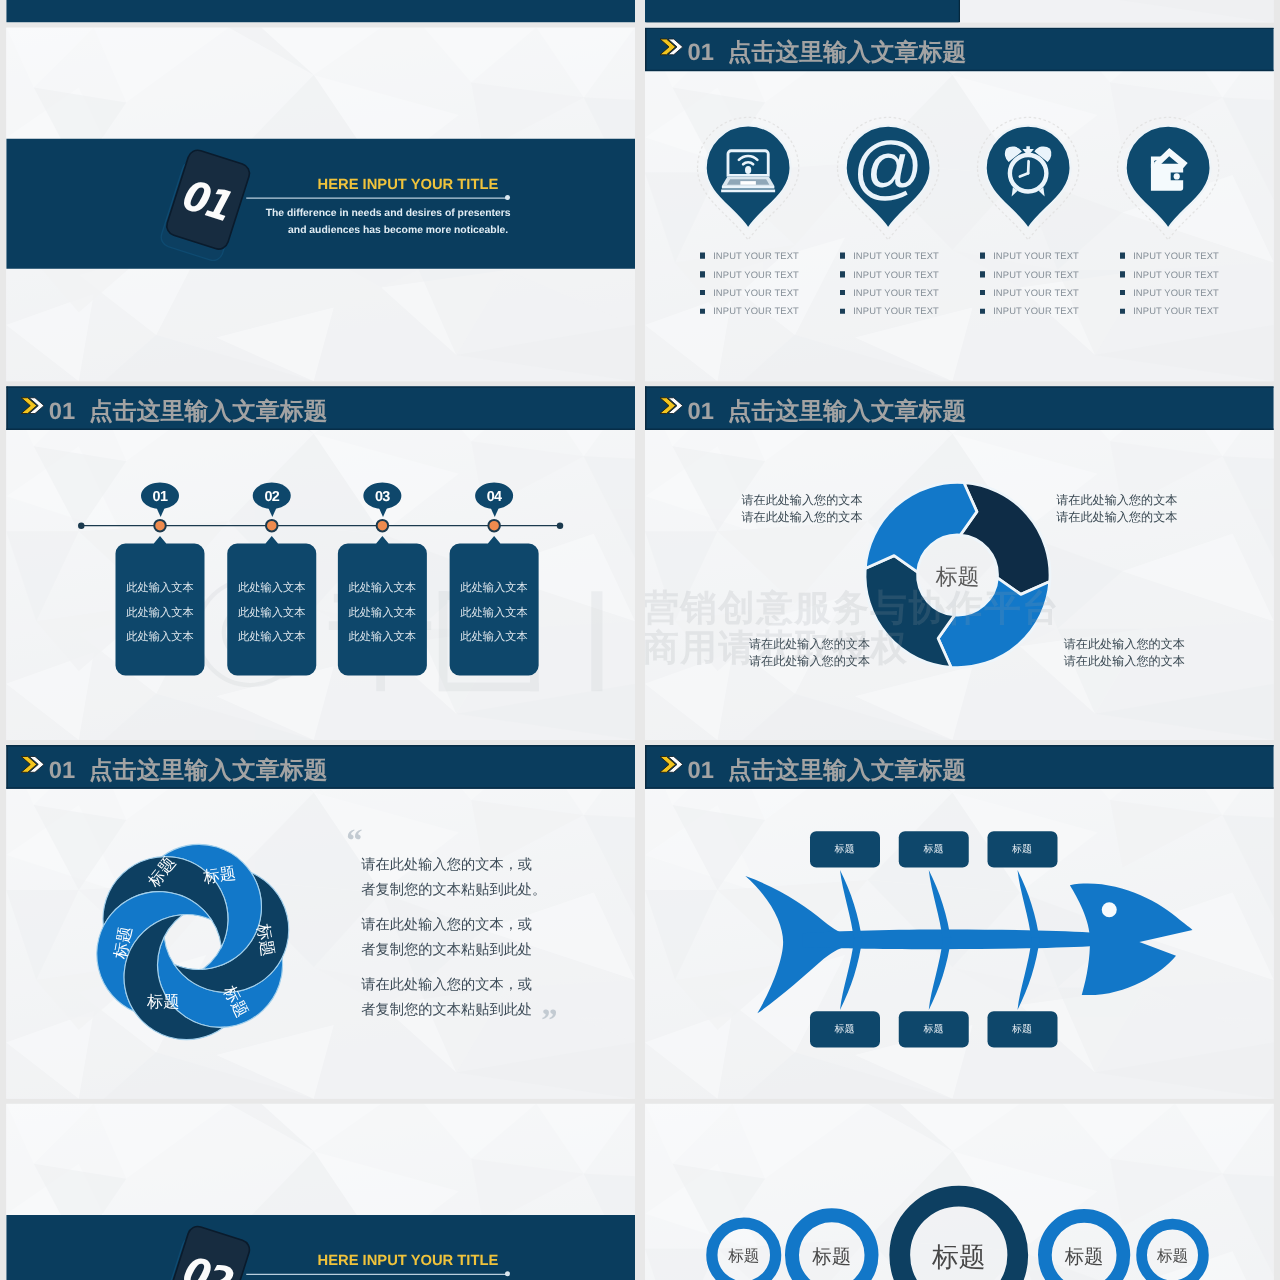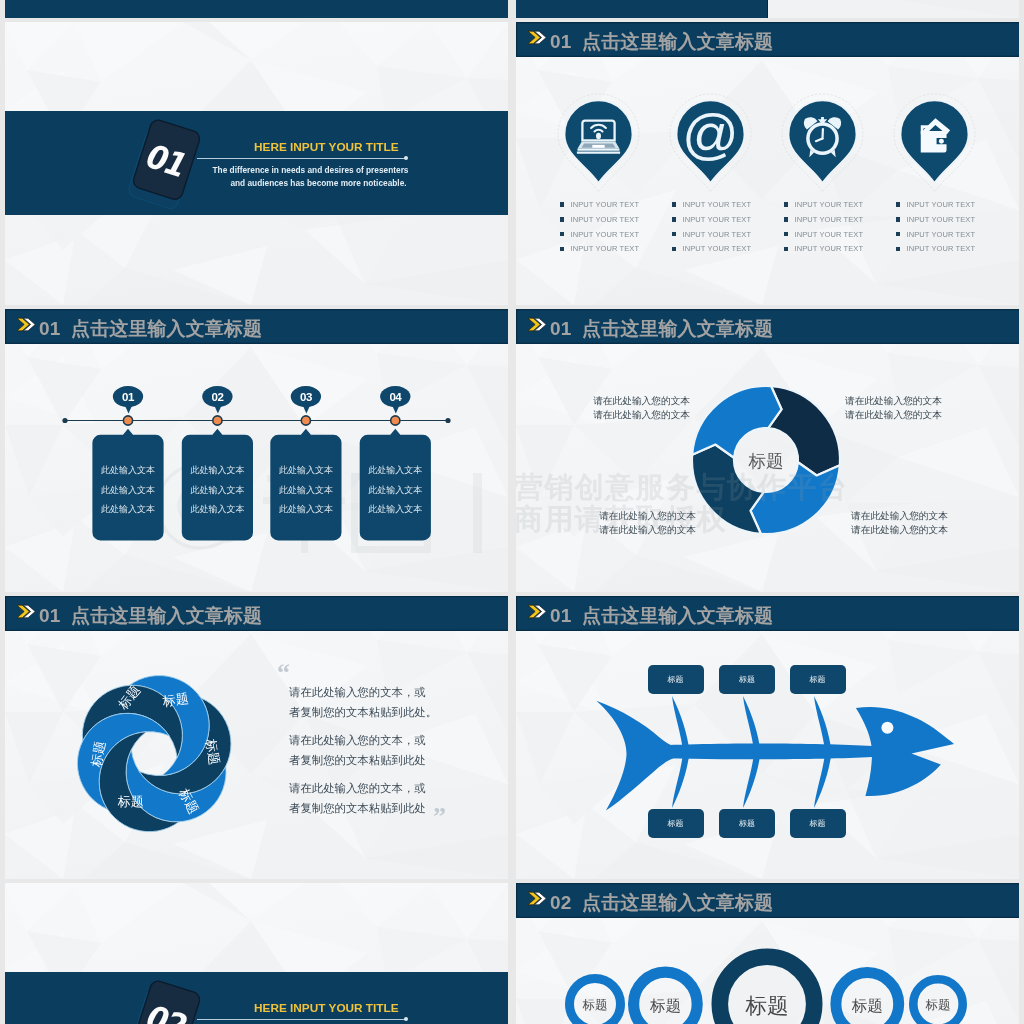--- a/index.html
+++ b/index.html
@@ -451,27 +451,20 @@
     <div class="tline" style="left:192px;top:136px;width:210px;"></div>
     <div class="tdot" style="left:399px;top:134px;"></div>
     <div class="ttitle" style="left:249px;top:118px;">HERE INPUT YOUR TITLE</div>
 
   </div>
 
   <div class="slide" style="left:516px;top:883px;">
     <svg class="bg" width="503" height="283" viewBox="0 0 503 283">
         <use href="#poly"></use>
       </svg>
-    <div class="hdr">
-      <svg class="chev" width="20" height="15" viewBox="0 0 20 15">
-        <path d="M1 1.2 L8.2 7.5 L1 13.8 L6.2 13.8 L13.4 7.5 L6.2 1.2 Z" fill="#f3c51f" stroke="#2a2208" stroke-width="0.7" stroke-linejoin="round"></path>
-        <path d="M7.4 1.2 L14.6 7.5 L7.4 13.8 L12.0 13.8 L19.2 7.5 L12.0 1.2 Z" fill="#fdfdfd" stroke="#16222c" stroke-width="0.7" stroke-linejoin="round"></path>
-      </svg>
-      <div class="htxt"><span class="hnum">02</span>&nbsp; <span>点击这里输入文章标题</span></div>
-    </div>
     <svg class="abs" style="left:0;top:0;" width="503" height="283" viewBox="0 0 503 283">
       <circle cx="79" cy="121" r="25.5" fill="none" stroke="#1277c8" stroke-width="9"></circle>
       <circle cx="149.4" cy="121" r="31.8" fill="none" stroke="#1277c8" stroke-width="11.2"></circle>
       <circle cx="251" cy="121" r="47.2" fill="none" stroke="#0d3f61" stroke-width="16.6"></circle>
       <circle cx="351.3" cy="121" r="31.4" fill="none" stroke="#1277c8" stroke-width="11"></circle>
       <circle cx="422" cy="121" r="24.7" fill="none" stroke="#1277c8" stroke-width="8.6"></circle>
       <text x="79" y="126" text-anchor="middle" fill="#474747" font-size="12.5">标题</text>
       <text x="149.4" y="127.5" text-anchor="middle" fill="#474747" font-size="15.5">标题</text>
       <text x="251" y="130" text-anchor="middle" fill="#474747" font-size="21.5">标题</text>
       <text x="351.3" y="127.5" text-anchor="middle" fill="#474747" font-size="15.5">标题</text>

